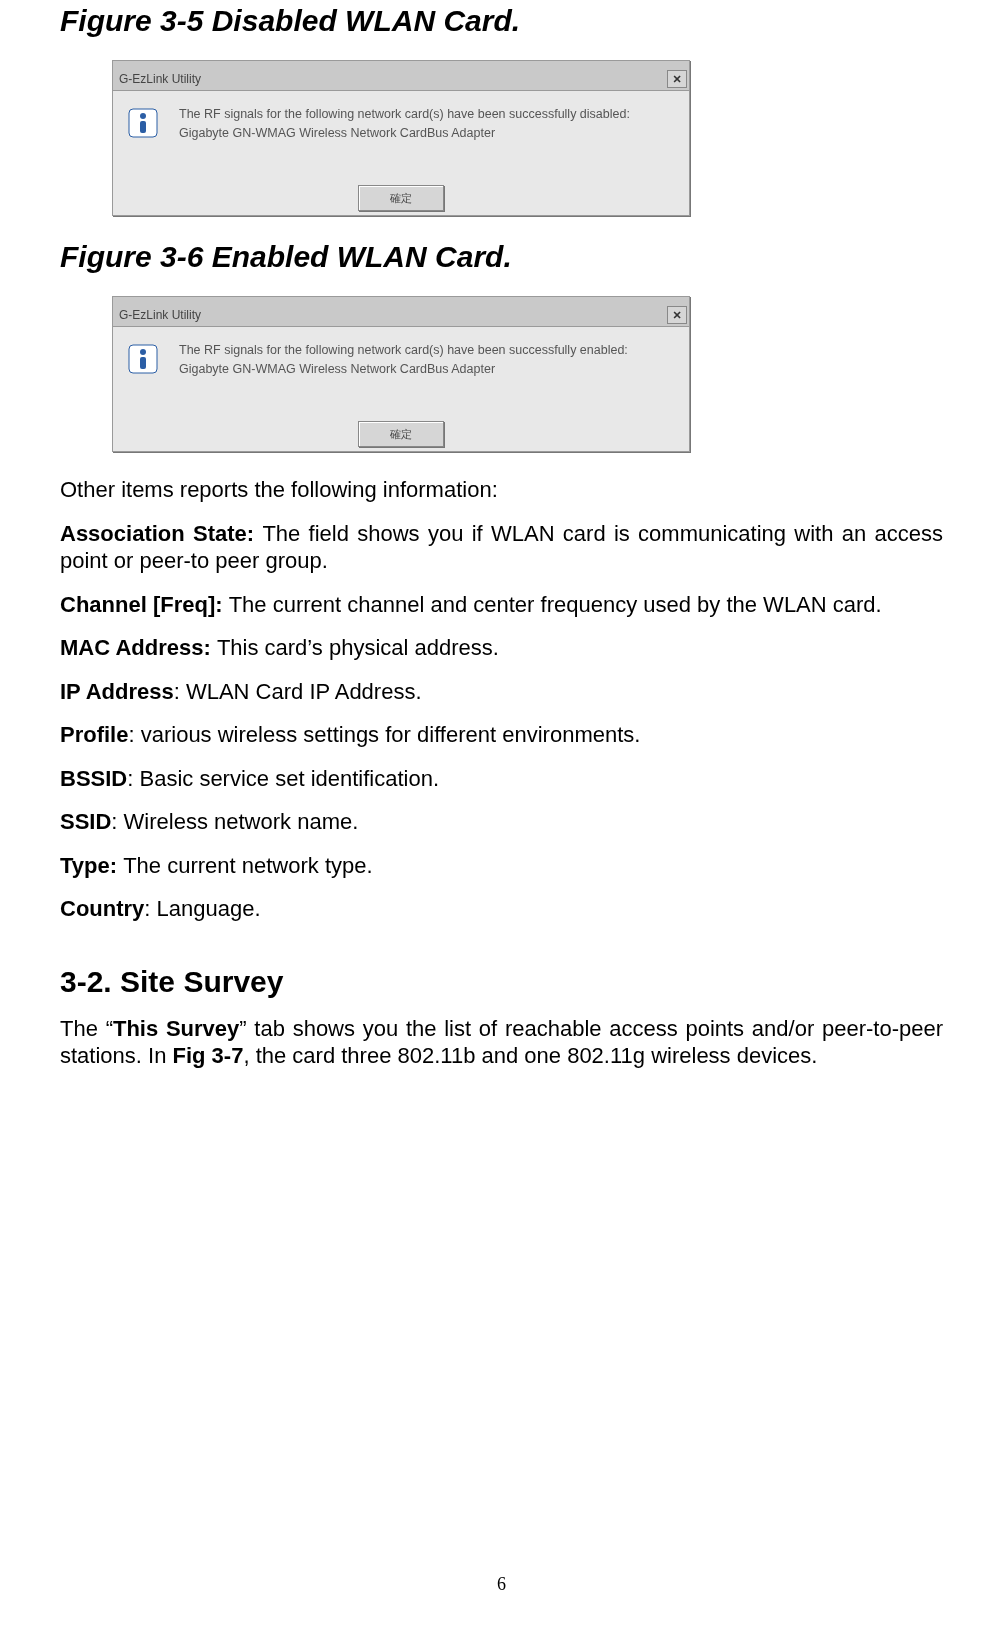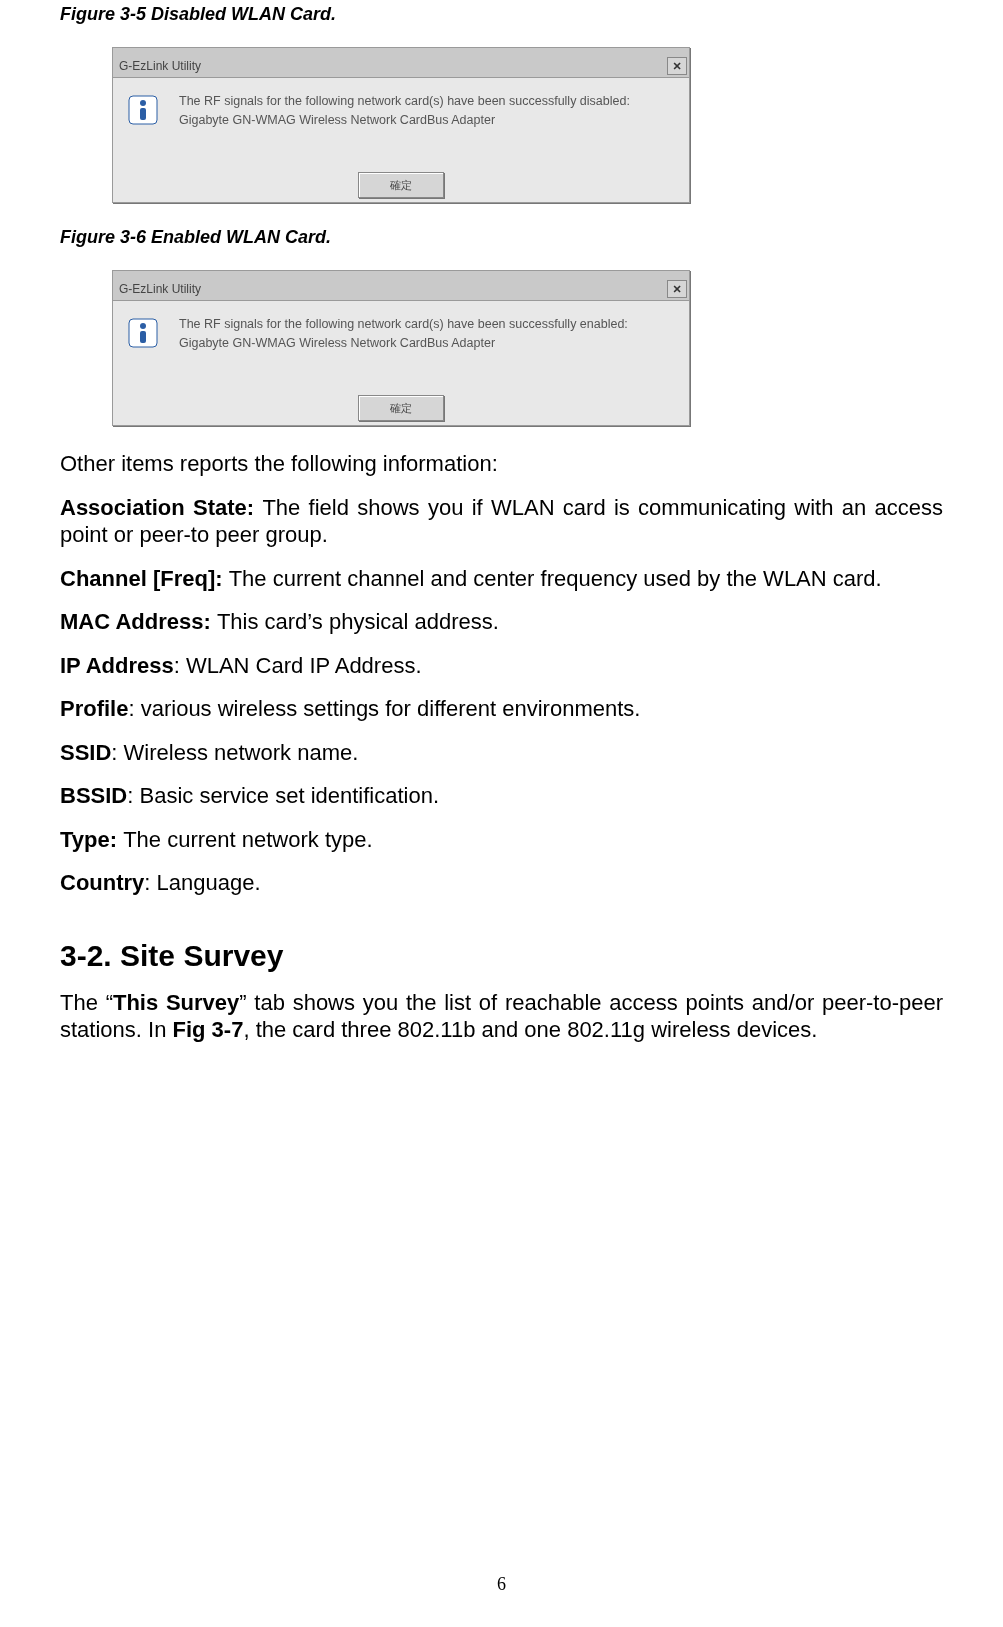--- a/index.html
+++ b/index.html
@@ -13,21 +13,21 @@
     width: 1003px;
     height: 1627px;
     box-sizing: border-box;
     padding: 0 60px 0 60px;
     position: relative;
   }
   .caption {
     font-family: Arial, Helvetica, sans-serif;
     font-weight: bold;
     font-style: italic;
-    font-size: 18px;
+    font-size: 30px;
     margin: 4px 0 22px 0;
   }
   .dialog-wrap {
     margin-left: 52px;
     margin-bottom: 24px;
   }
   .dialog {
     width: 576px;
     border: 1px solid #9a9a9a;
     background: #e8e8e8;
@@ -193,25 +193,25 @@
 
   <div class="body-text">
     <span class="def-label">IP Address</span><span>: WLAN Card IP Address.</span>
   </div>
 
   <div class="body-text">
     <span class="def-label">Profile</span><span>: various wireless settings for different environments.</span>
   </div>
 
   <div class="body-text">
+    <span class="def-label">BSSID</span><span>: Basic service set identification.</span>
+  </div>
+
+  <div class="body-text">
     <span class="def-label">SSID</span><span>: Wireless network name.</span>
-  </div>
-
-  <div class="body-text">
-    <span class="def-label">BSSID</span><span>: Basic service set identification.</span>
   </div>
 
   <div class="body-text">
     <span class="def-label">Type: </span><span>The current network type.</span>
   </div>
 
   <div class="body-text">
     <span class="def-label">Country</span><span>: Language.</span>
   </div>
 

